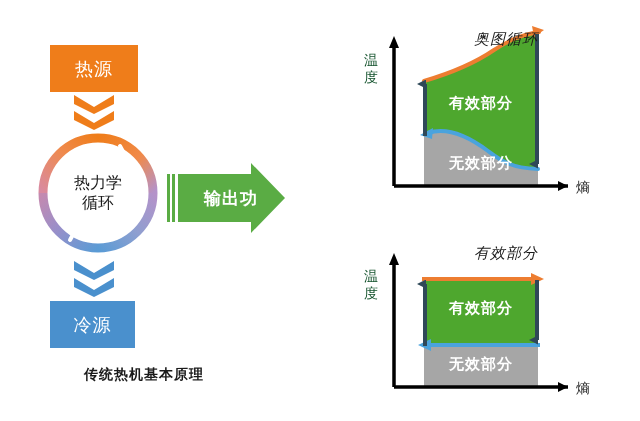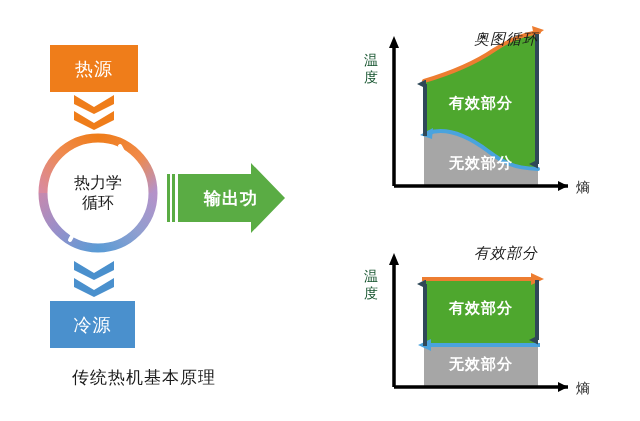--- a/index.html
+++ b/index.html
@@ -46,21 +46,21 @@
   #work-arrow svg{display:block;}
   #work-label{
     position:absolute;left:167px;top:163px;width:104px;height:70px;
     display:flex;align-items:center;justify-content:center;
     color:#ffffff;font-size:17px;font-weight:bold;letter-spacing:1px;
     padding-left:24px;box-sizing:border-box;
   }
 
   #left-caption{
     position:absolute;left:0px;top:366px;width:288px;
-    text-align:center;font-size:17px;color:#1a1a1a;font-weight:400;
+    text-align:center;font-size:14px;color:#1a1a1a;font-weight:700;
     letter-spacing:1px;
   }
 
   
   .chart{position:absolute;width:300px;height:200px;}
   #chart-otto{left:336px;top:8px;}
   #chart-carnot{left:336px;top:222px;}
   .chart svg{display:block;}
   .chart-title{
     position:absolute;width:150px;text-align:center;

